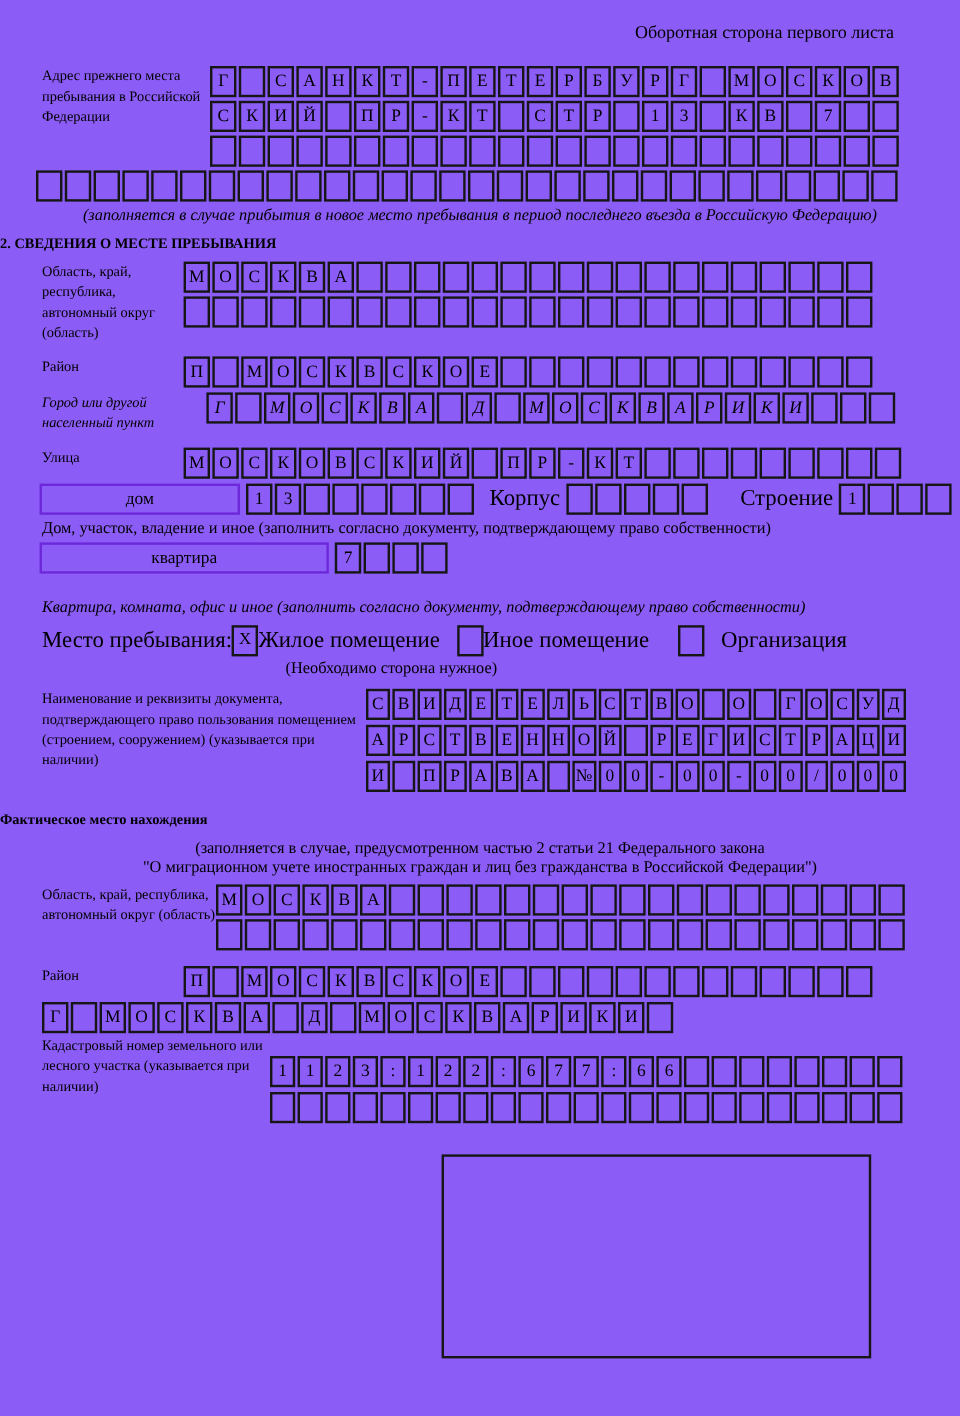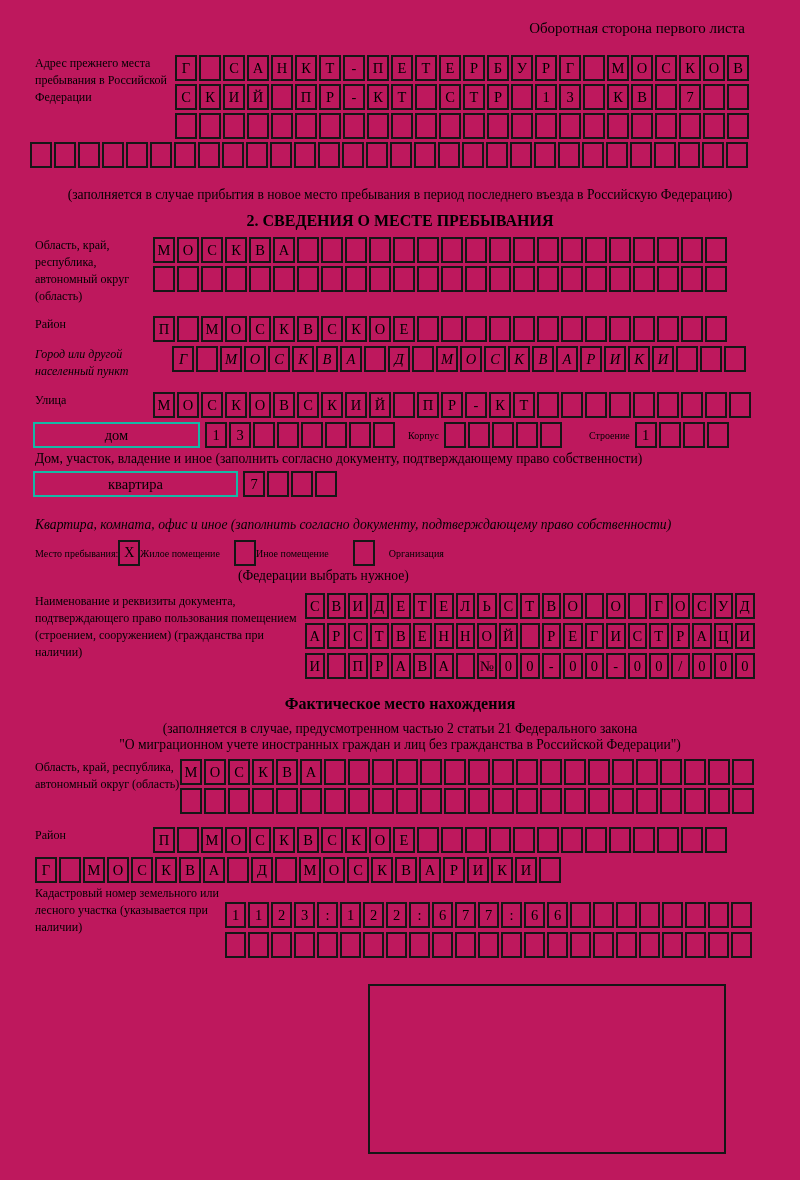--- a/index.html
+++ b/index.html
@@ -1,18 +1,18 @@
 <!DOCTYPE html>
 <html><head>
 <meta charset="utf-8">
 <style>
   html,body { margin:0; padding:0; background:#fff; }
   .page {
     position:relative; width:800px; height:1180px; margin:0 auto;
-    background:#be185d; color:#000;
+    background:#8b5cf6; color:#000;
     font-family:"Liberation Serif", serif;
     overflow:hidden; box-sizing:border-box;
   }
   .top-title { text-align:right; padding:20px 55px 0 0; font-size:15px; }
 
   .block { display:flex; margin-left:35px; }
   .label { font-size:12px; line-height:1.42; flex:none; }
   .w140 { width:140px; }
   .w118 { width:118px; }
   .w137 { width:137px; }
@@ -25,29 +25,29 @@
   .cell {
     width:22px; height:26px; border:2px solid #161616; box-sizing:border-box;
     display:flex; align-items:center; justify-content:center;
     font-size:14.5px; flex:none; overflow:hidden;
   }
   .small .cell { width:19.5px; }
   .mid .cell { width:21px; }
 
   .note { font-size:13.6px; }
   .center { text-align:center; }
-  .section-title { text-align:center; font-weight:bold; font-size:16px; margin-top:9px; }
+  .section-title { text-align:left; font-weight:bold; font-size:12px; margin-top:9px; }
 
   .namebox {
-    border:2px solid #14b8a6; height:26px; box-sizing:border-box; flex:none;
+    border:2px solid #6d28d9; height:26px; box-sizing:border-box; flex:none;
     display:flex; align-items:center; justify-content:center; font-size:14.5px;
   }
   .housebox { width:167px; }
-  .flatbox { width:205px; }
-  .inline-lbl { font-size:10px; flex:none; align-self:center; }
+  .flatbox { width:241px; }
+  .inline-lbl { font-size:19px; flex:none; align-self:center; }
 
   .stay-row { display:flex; align-items:center; margin:7px 0 0 35px; }
   .chk { width:22px; height:26px; border:2px solid #161616; box-sizing:border-box;
          display:flex; align-items:center; justify-content:center; font-size:14px; flex:none; }
 
   .bigbox { border:2px solid #161616; width:358px; height:170px; margin:26px 0 0 368px; box-sizing:border-box; }
 </style>
 </head>
 <body>
 
@@ -163,21 +163,21 @@
       <div class="cell"></div>
       <div class="cell"></div>
       <div class="cell"></div>
       <div class="cell"></div>
       <div class="cell"></div>
       <div class="cell"></div>
       <div class="cell"></div>
       <div class="cell"></div>
       <div class="cell"></div>
     </div>
-  <div class="note center" style="margin-top:19px;">(заполняется в случае прибытия в новое место пребывания в период последнего въезда в Российскую Федерацию)</div>
+  <div class="note center" style="margin-top:3px;font-style:italic;">(заполняется в случае прибытия в новое место пребывания в период последнего въезда в Российскую Федерацию)</div>
 
   <div class="section-title">2. СВЕДЕНИЯ О МЕСТЕ ПРЕБЫВАНИЯ</div>
 
   <div class="block" style="margin-top:7px;">
     <div class="label w118">Область, край, республика, автономный округ (область)</div>
     <div class="rows">
       <div class="cellrow">
           <div class="cell">М</div>
           <div class="cell">О</div>
           <div class="cell">С</div>
@@ -366,24 +366,24 @@
 
   <div class="stay-row">
     <div class="inline-lbl">Место пребывания:</div>
     <div class="chk">X</div>
     <div class="inline-lbl">Жилое помещение</div>
     <div class="chk" style="margin-left:14px;"></div>
     <div class="inline-lbl">Иное помещение</div>
     <div class="chk" style="margin-left:24px;"></div>
     <div class="inline-lbl" style="margin-left:14px;">Организация</div>
   </div>
-  <div class="note" style="margin:2px 0 0 238px;">(Федерации выбрать нужное)</div>
+  <div class="note" style="margin:2px 0 0 238px;">(Необходимо сторона нужное)</div>
 
   <div class="block" style="margin-top:9px;">
-    <div class="label w270">Наименование и реквизиты документа, подтверждающего право пользования помещением (строением, сооружением) (гражданства при наличии)</div>
+    <div class="label w270">Наименование и реквизиты документа, подтверждающего право пользования помещением (строением, сооружением) (указывается при наличии)</div>
     <div class="rows" style="gap:4px;">
       <div class="cellrow small">
           <div class="cell">С</div>
           <div class="cell">В</div>
           <div class="cell">И</div>
           <div class="cell">Д</div>
           <div class="cell">Е</div>
           <div class="cell">Т</div>
           <div class="cell">Е</div>
           <div class="cell">Л</div>

